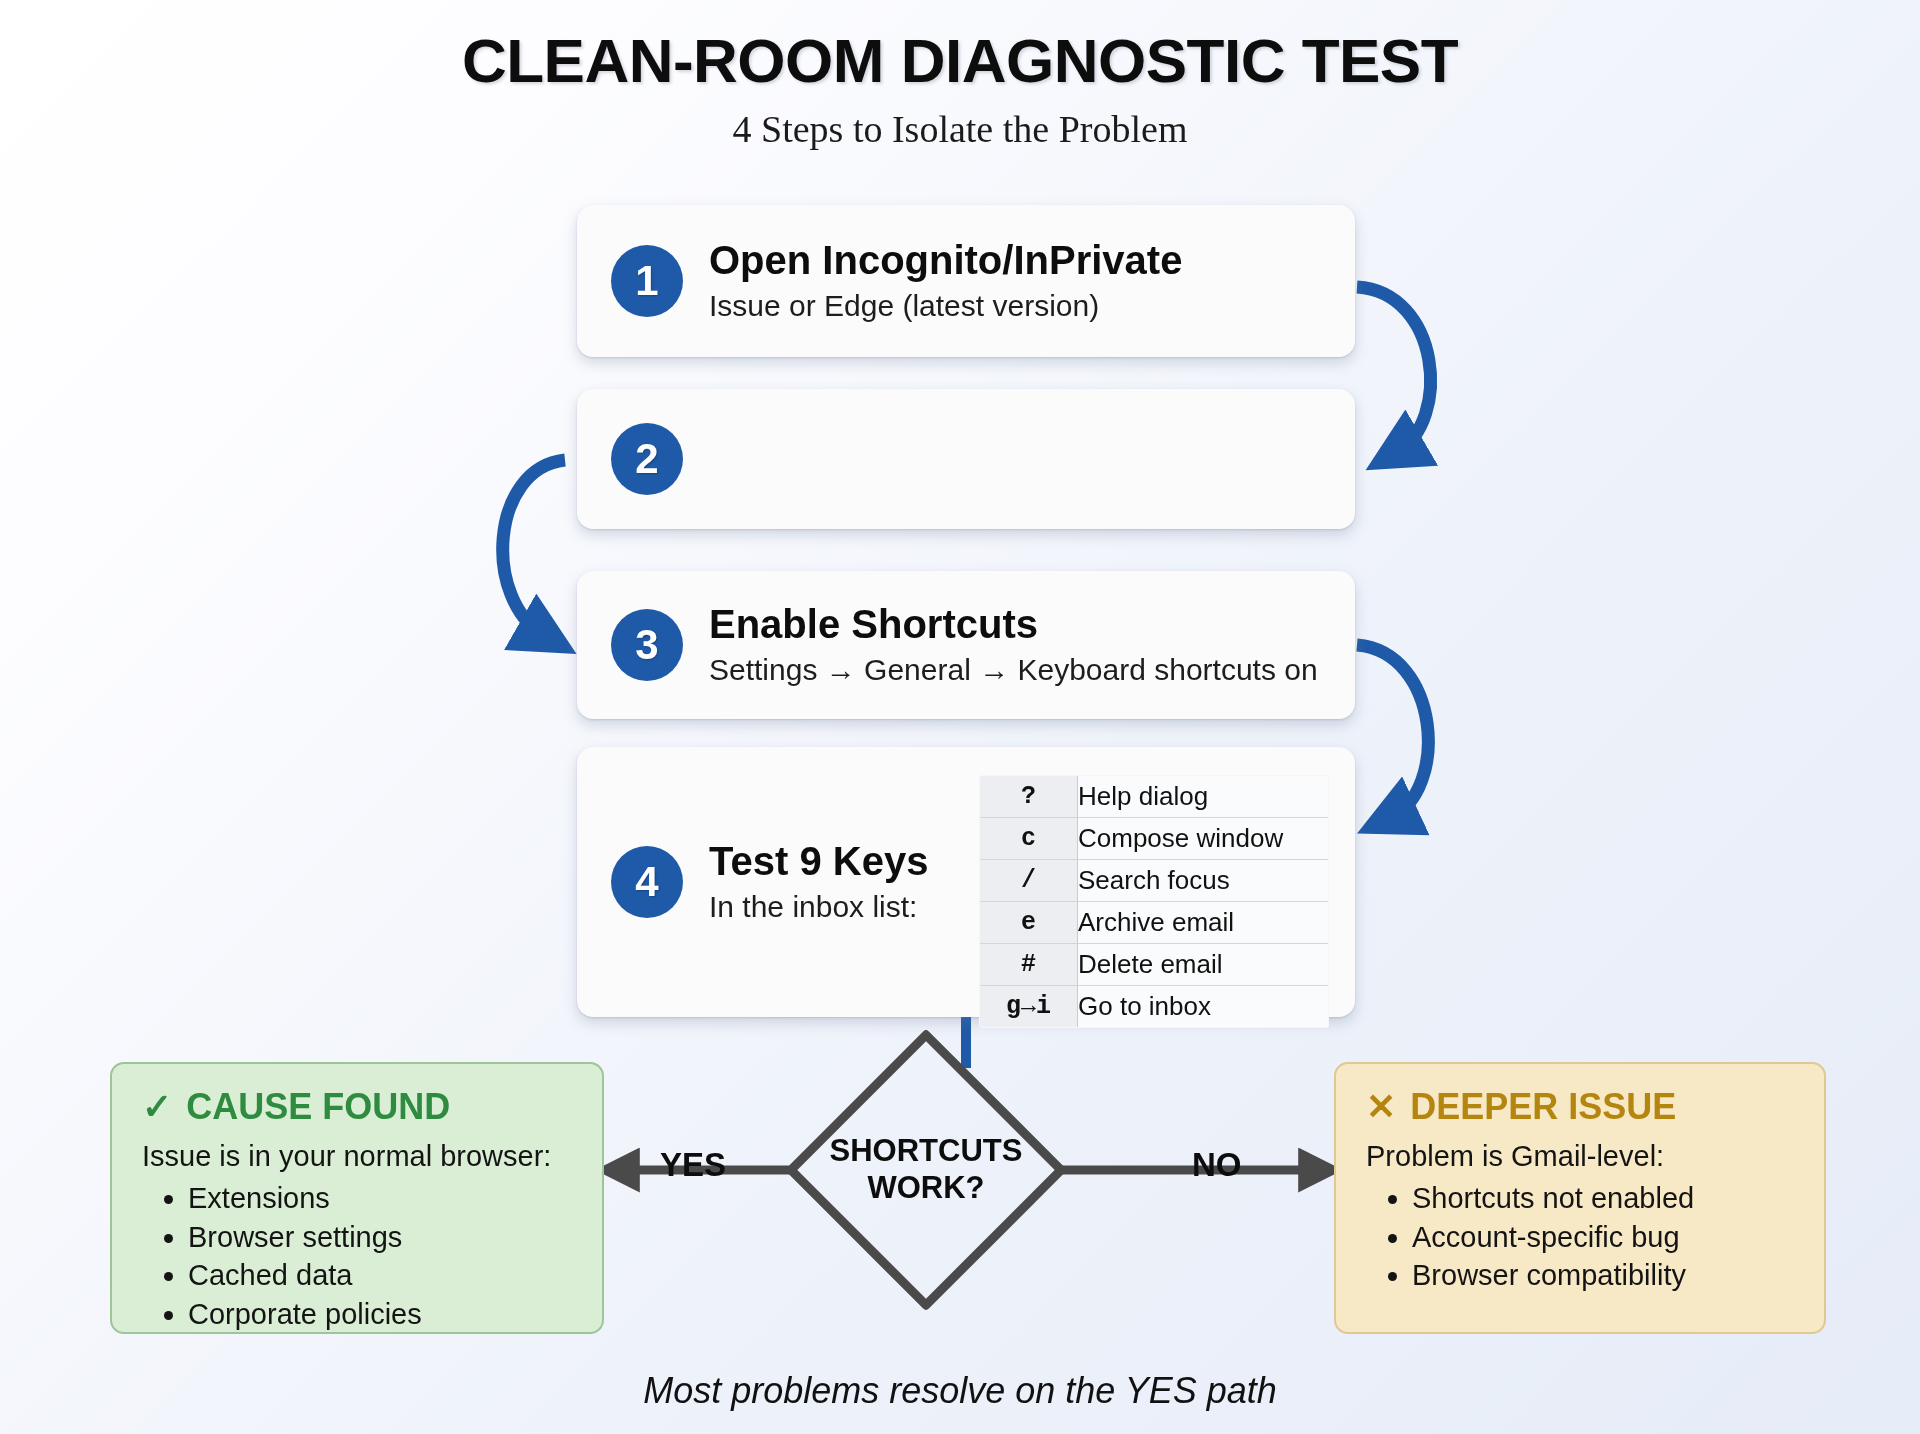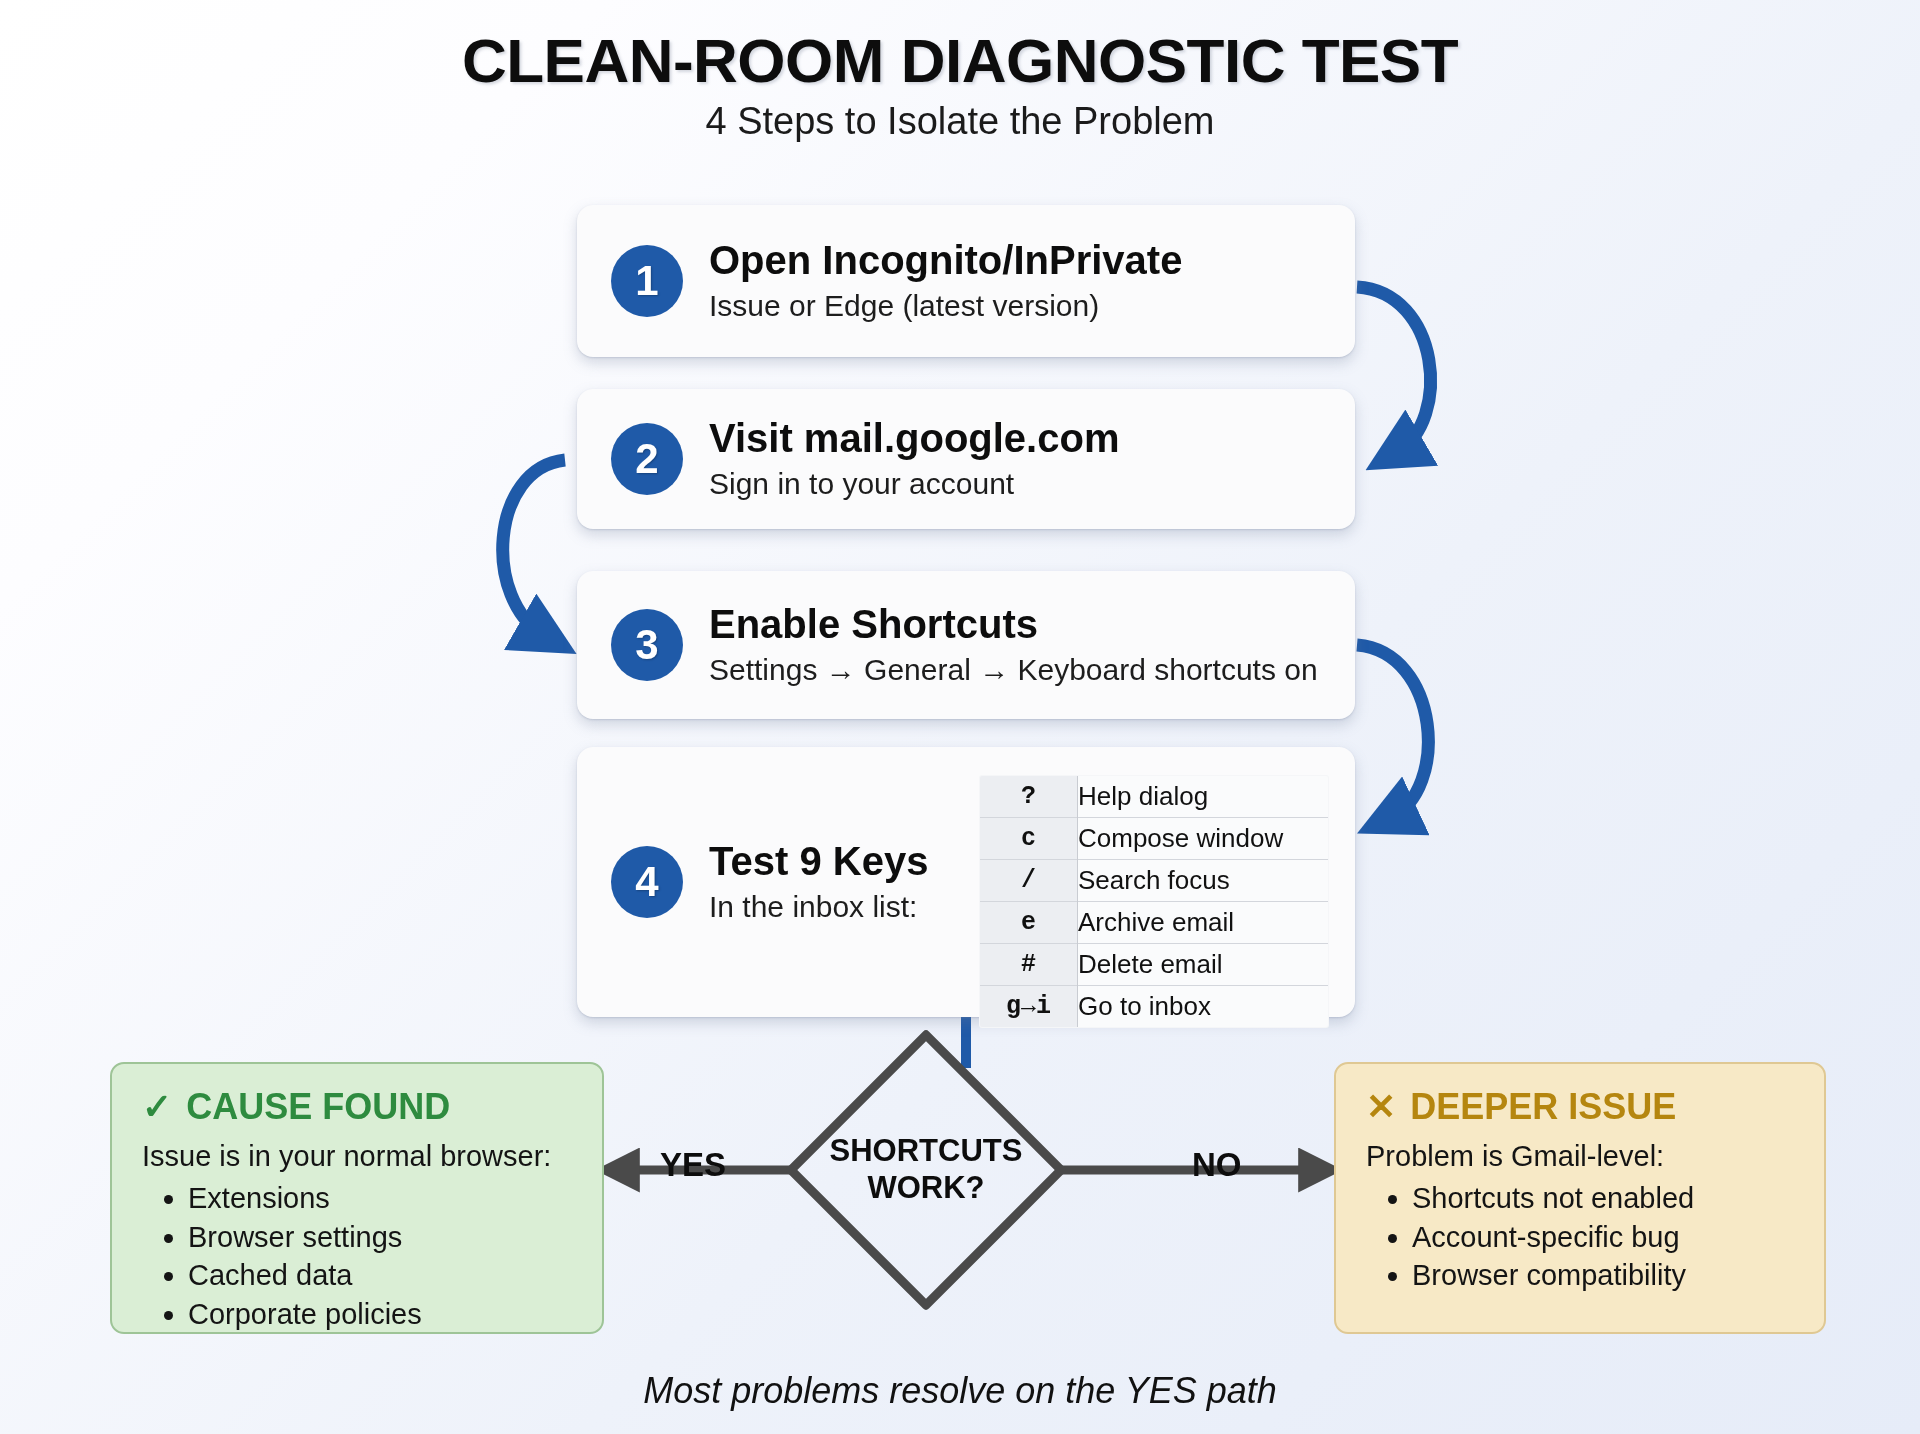--- a/index.html
+++ b/index.html
@@ -12,21 +12,21 @@
     color: #111;
   }
 
   
   .header { position:absolute; top:28px; left:0; width:1920px; text-align:center; }
   .title {
     font-size: 62px; font-weight: 800; letter-spacing: -0.5px;
     color:#0d0d0d; line-height:1.05;
     text-shadow: 2px 2px 3px rgba(120,130,150,0.30);
   }
-  .subtitle { font-size: 38px; font-weight: 400; color:#1b1b1b; margin-top:7px; }
+  .subtitle { font-size: 38px; font-weight: 400; color:#1b1b1b; margin-top:14px;font-family:Liberation Serif, serif; }
 
   
   .card {
     position:absolute;
     background:#fbfbfc;
     border-radius:16px;
     box-shadow: 0 6px 14px rgba(110,125,155,0.28), 0 1px 2px rgba(110,125,155,0.25);
     display:flex; align-items:center;
   }
   .badge {
@@ -160,24 +160,20 @@
 <div class="card" id="card1">
   <div class="badge">1</div>
   <div class="card-text">
     <div class="step-title">Open Incognito/InPrivate</div>
     <div class="step-sub">Issue or Edge (latest version)</div>
   </div>
 </div>
 
 <div class="card" id="card2">
   <div class="badge">2</div>
-  <div class="card-text">
-    <div class="step-title">Visit mail.google.com</div>
-    <div class="step-sub">Sign in to your account</div>
-  </div>
 </div>
 
 <div class="card" id="card3">
   <div class="badge">3</div>
   <div class="card-text">
     <div class="step-title">Enable Shortcuts</div>
     <div class="step-sub">Settings → General → Keyboard shortcuts on</div>
   </div>
 </div>
 

